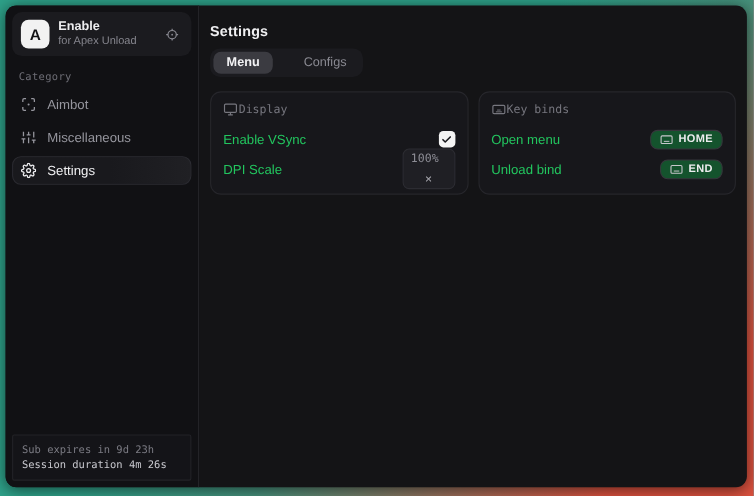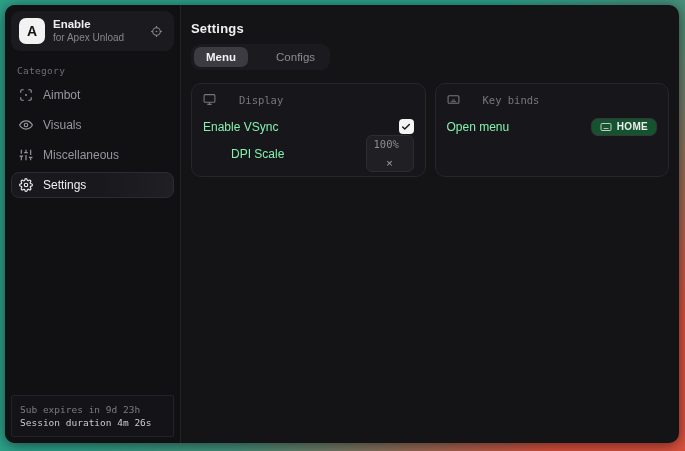--- a/index.html
+++ b/index.html
@@ -68,28 +68,28 @@
     font-size:11.5px; color:#8A8A92; padding:4px 12px; border-radius:7px;
     cursor:pointer; border:none; background:transparent; font-family:inherit;
   }
   .tab.active { background:#3B3B41; color:#F2F2F4; font-weight:bold; }
   .cards { display:flex; gap:9px; margin-top:13px; }
   .card {
     flex:1; background:#17171B; border:1px solid #26262B; border-radius:10px;
     padding:9px 11px 10px 11px; max-width:238px;
   }
   .card-header {
-    display:flex; align-items:center; gap:23px;
+    display:flex; align-items:center; gap:1px;
     font-family:"DejaVu Sans Mono", monospace; font-size:10.5px; color:#76767E;
     margin-bottom:8px;
   }
   .card-header .hicon { width:13px; height:13px; color:#76767E; display:flex; align-items:center; }
   .row { display:flex; align-items:center; justify-content:space-between; height:25px; }
-  .row + .row { margin-top:2px;margin-left:28px; }
-  .row-label { color:#86efac; font-size:12px; font-weight:500; }
+  .row + .row { margin-top:2px; }
+  .row-label { color:#22c55e; font-size:12px; font-weight:500; }
   .checkbox {
     width:15px; height:15px; background:#F4F4F4; border-radius:4px;
     display:flex; align-items:center; justify-content:center; cursor:pointer;
     border:none;
   }
   .checkbox svg { width:10px; height:10px; }
   .dpi-input {
     display:flex; align-items:center; gap:8px; background:#1F1F24;
     border:1px solid #2C2C32; border-radius:6px; padding:2px 7px; cursor:text;flex-direction:column;
   }
@@ -132,29 +132,20 @@
 
     <nav class="nav">
       <div class="nav-item">
         <span class="nicon">
           <svg width="14" height="14" viewBox="0 0 24 24" fill="none" stroke="currentColor" stroke-width="2">
             <path d="M3 8V5a2 2 0 0 1 2-2h3M16 3h3a2 2 0 0 1 2 2v3M21 16v3a2 2 0 0 1-2 2h-3M8 21H5a2 2 0 0 1-2-2v-3"></path>
             <circle cx="12" cy="12" r="1.6" fill="currentColor" stroke="none"></circle>
           </svg>
         </span>
         <span>Aimbot</span>
-      </div>
-      <div class="nav-item">
-        <span class="nicon">
-          <svg width="14" height="14" viewBox="0 0 24 24" fill="none" stroke="currentColor" stroke-width="2">
-            <path d="M1 12s4-7 11-7 11 7 11 7-4 7-11 7S1 12 1 12z"></path>
-              <circle cx="12" cy="12" r="3"></circle>
-          </svg>
-        </span>
-        <span>Visuals</span>
       </div>
       <div class="nav-item">
         <span class="nicon">
           <svg width="14" height="14" viewBox="0 0 24 24" fill="none" stroke="currentColor" stroke-width="2">
             <path d="M4 21v-7M4 10V3M12 21v-9M12 8V3M20 21v-5M20 12V3M1 14h6M9 8h6M17 16h6"></path>
           </svg>
         </span>
         <span>Miscellaneous</span>
       </div>
       <div class="nav-item active">
@@ -230,17 +221,29 @@
           <button class="keybind">
             <span class="kicon">
               <svg width="12" height="12" viewBox="0 0 24 24" fill="none" stroke="currentColor" stroke-width="2">
                 <rect x="2" y="5" width="20" height="14" rx="2"></rect>
                   <path d="M7 15h10" stroke-width="1.8"></path>
               </svg>
             </span>
             <span class="keybind-label">HOME</span>
           </button>
         </div>
+        <div class="row">
+          <span class="row-label">Unload bind</span>
+          <button class="keybind">
+            <span class="kicon">
+              <svg width="12" height="12" viewBox="0 0 24 24" fill="none" stroke="currentColor" stroke-width="2">
+                <rect x="2" y="5" width="20" height="14" rx="2"></rect>
+                  <path d="M7 15h10" stroke-width="1.8"></path>
+              </svg>
+            </span>
+            <span class="keybind-label">END</span>
+          </button>
+        </div>
       </section>
 
     </div>
   </main>
 </div>
 
 </body></html>

